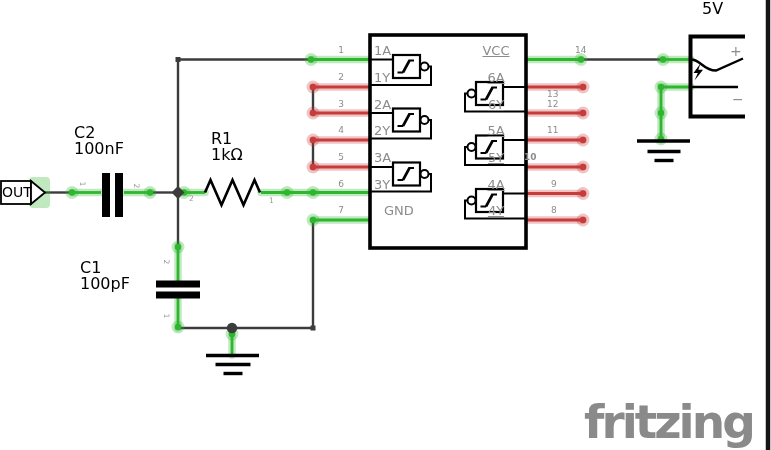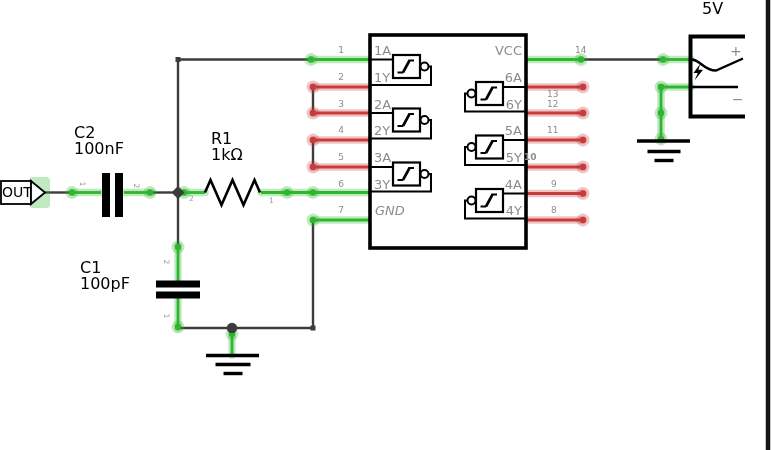--- a/index.html
+++ b/index.html
@@ -8,21 +8,21 @@
     overflow:hidden;font-family:"DejaVu Sans","Liberation Sans",sans-serif;
   }
   #schematic-svg{position:absolute;left:0;top:0;}
   .txt{position:absolute;white-space:nowrap;}
   .part-label{font-size:16px;color:#000;line-height:16px;}
   .ic-title{font-size:15.5px;color:#000;}
   .pin-label{font-size:13px;color:var(--pin-text-gray);line-height:13px;}
   .pin-num{font-size:9px;color:var(--pin-text-gray);line-height:9px;}
   .tiny-num{font-size:7.5px;color:#9a9a9a;line-height:8px;}
   .rot90{transform:rotate(90deg);transform-origin:center center;}
-  .right-col{width:52px;text-align:right;}
+  .right-col{width:52px;text-align:center;text-decoration:underline;}
   .num-colL{width:14px;text-align:right;}
   .out-text{font-size:14px;color:#000;width:20px;text-align:center;line-height:23px;}
   .pm{font-size:14px;color:#8c8c8c;line-height:14px;}
   .v5{font-size:16px;color:#000;}
   .logo{
     font-size:47px;font-weight:bold;color:var(--logo-gray);
     letter-spacing:-3px;line-height:47px;
   }
   
   .wireG{stroke:var(--wire-green);stroke-width:2.8;fill:none;}
@@ -280,21 +280,21 @@
   <div class="txt tiny-num rot90" style="left:164px;top:258px;">2</div>
   <div class="txt tiny-num rot90" style="left:164px;top:312px;">1</div>
 
 
   <div class="txt pin-label" style="left:374px;top:44px;">1A</div>
   <div class="txt pin-label" style="left:374px;top:71px;">1Y</div>
   <div class="txt pin-label" style="left:374px;top:98px;">2A</div>
   <div class="txt pin-label" style="left:374px;top:124px;">2Y</div>
   <div class="txt pin-label" style="left:374px;top:151px;">3A</div>
   <div class="txt pin-label" style="left:374px;top:178px;">3Y</div>
-  <div class="txt pin-label" style="left:375px;top:204px;font-style:italic;">GND</div>
+  <div class="txt pin-label" style="left:384px;top:204px;">GND</div>
 
   <div class="txt pin-label right-col" style="left:470px;top:44px;">VCC</div>
   <div class="txt pin-label right-col" style="left:470px;top:71px;">6A</div>
   <div class="txt pin-label right-col" style="left:470px;top:98px;">6Y</div>
   <div class="txt pin-label right-col" style="left:470px;top:124px;">5A</div>
   <div class="txt pin-label right-col" style="left:470px;top:151px;">5Y</div>
   <div class="txt pin-label right-col" style="left:470px;top:178px;">4A</div>
   <div class="txt pin-label right-col" style="left:470px;top:204px;">4Y</div>
 
   <div class="txt pin-num num-colL" style="left:330px;top:46px;">1</div>
@@ -310,14 +310,15 @@
   <div class="txt pin-num" style="left:547px;top:100px;">12</div>
   <div class="txt pin-num" style="left:547px;top:126px;">11</div>
   <div class="txt pin-num" style="left:524px;top:153px;font-weight:bold;">10</div>
   <div class="txt pin-num" style="left:551px;top:180px;">9</div>
   <div class="txt pin-num" style="left:551px;top:206px;">8</div>
 
   <div class="txt v5" style="left:702px;top:-1px;">5V</div>
   <div class="txt pm" style="left:730px;top:44px;">+</div>
   <div class="txt pm" style="left:732px;top:92px;">−</div>
 
+  <div class="txt logo" style="left:584px;top:398px;">fritzing</div>
 
 </div>
 
 </body></html>

